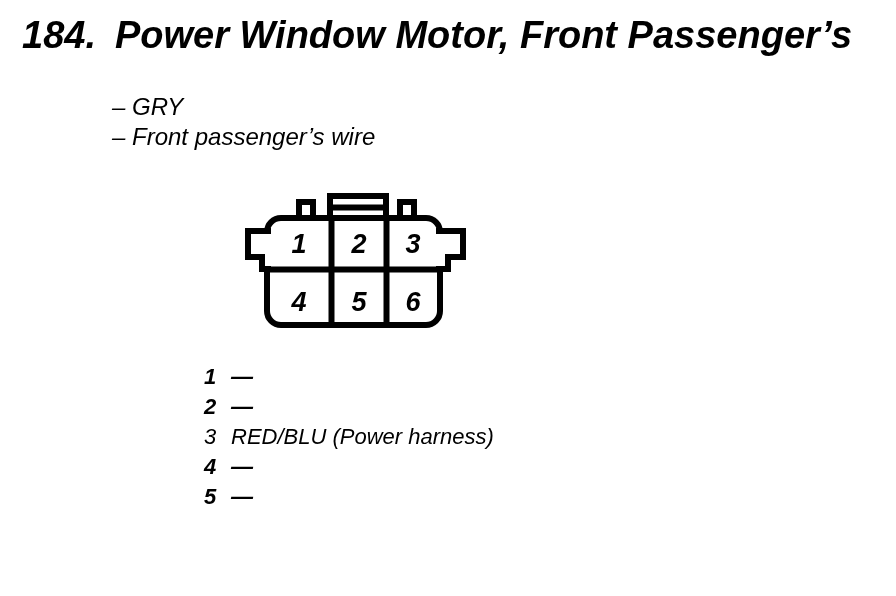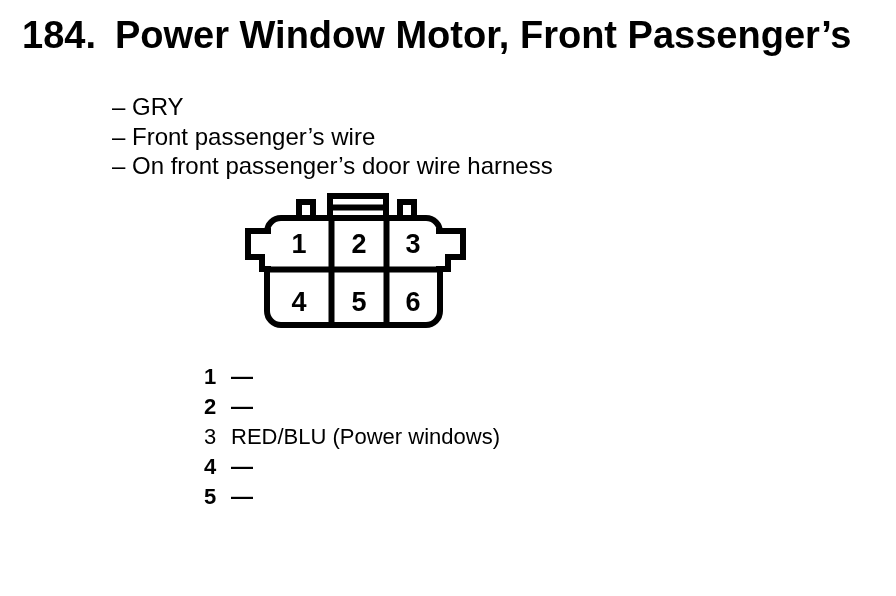--- a/index.html
+++ b/index.html
@@ -4,20 +4,21 @@
 <style>
   html, body { margin: 0; padding: 0; background: #ffffff; }
   .page {
     position: relative;
     width: 896px;
     height: 596px;
     background: #ffffff;
     color: #000000;
     font-family: "Liberation Sans", sans-serif;
     overflow: hidden;
+    font-style: italic;
   }
   .title-row {
     position: absolute;
     left: 22px;
     top: 16px;
     font-size: 38px;
     line-height: 38px;
     font-weight: bold;
     white-space: nowrap;
   }
@@ -53,21 +54,20 @@
 
 <div class="page">
 
   <div class="title-row">
     <span class="title-num">184.</span><span class="title-text">Power Window Motor, Front Passenger’s</span>
   </div>
 
   <div class="details">
     <div class="detail-line">– GRY</div>
     <div class="detail-line">– Front passenger’s wire</div>
-    <div class="detail-line">– On front passenger’s door wire harness</div>
   </div>
 
   <svg class="connector-svg" width="230" height="152" viewBox="0 0 230 152" xmlns="http://www.w3.org/2000/svg">
     <g fill="#ffffff" stroke="#000000" stroke-width="6" stroke-linejoin="miter" stroke-linecap="butt">
       <path d="M57,34 V16 H71 V34"></path>
       <path d="M88,34 V10 H144 V34"></path>
       <line x1="88" y1="21.5" x2="144" y2="21.5"></line>
       <path d="M158,34 V16 H172 V34"></path>
       <rect x="25" y="32" width="173" height="107" rx="14"></rect>
       <line x1="89.5" y1="31" x2="89.5" y2="138"></line>
@@ -87,21 +87,21 @@
   </svg>
 
   <div class="pin-list">
     <div class="pin-row b">
       <span class="pin-num">1</span><span class="pin-label">—</span>
     </div>
     <div class="pin-row b">
       <span class="pin-num">2</span><span class="pin-label">—</span>
     </div>
     <div class="pin-row">
-      <span class="pin-num">3</span><span class="pin-label">RED/BLU (Power windows)</span>
+      <span class="pin-num">3</span><span class="pin-label">RED/BLU (Power harness)</span>
     </div>
     <div class="pin-row b">
       <span class="pin-num">4</span><span class="pin-label">—</span>
     </div>
     <div class="pin-row b">
       <span class="pin-num">5</span><span class="pin-label">—</span>
     </div>
   </div>
 
 </div>

